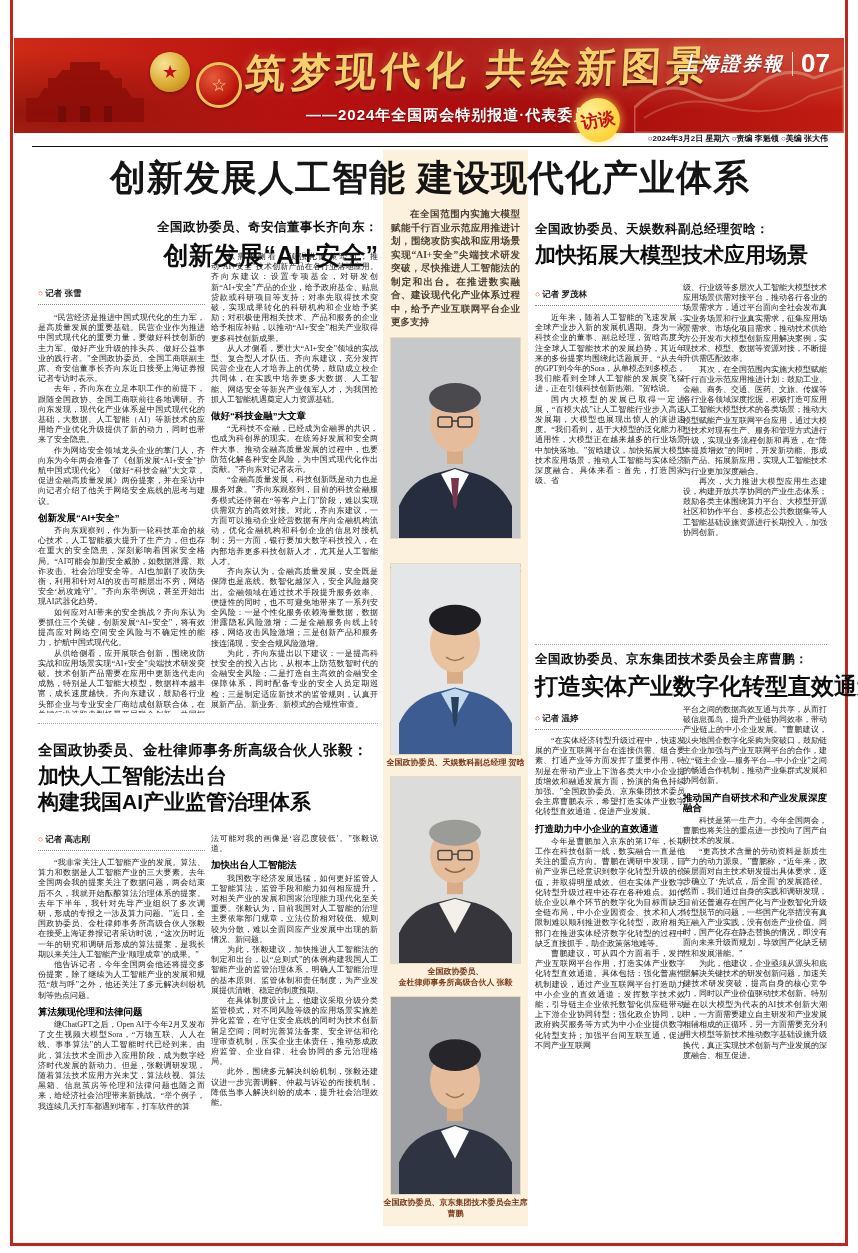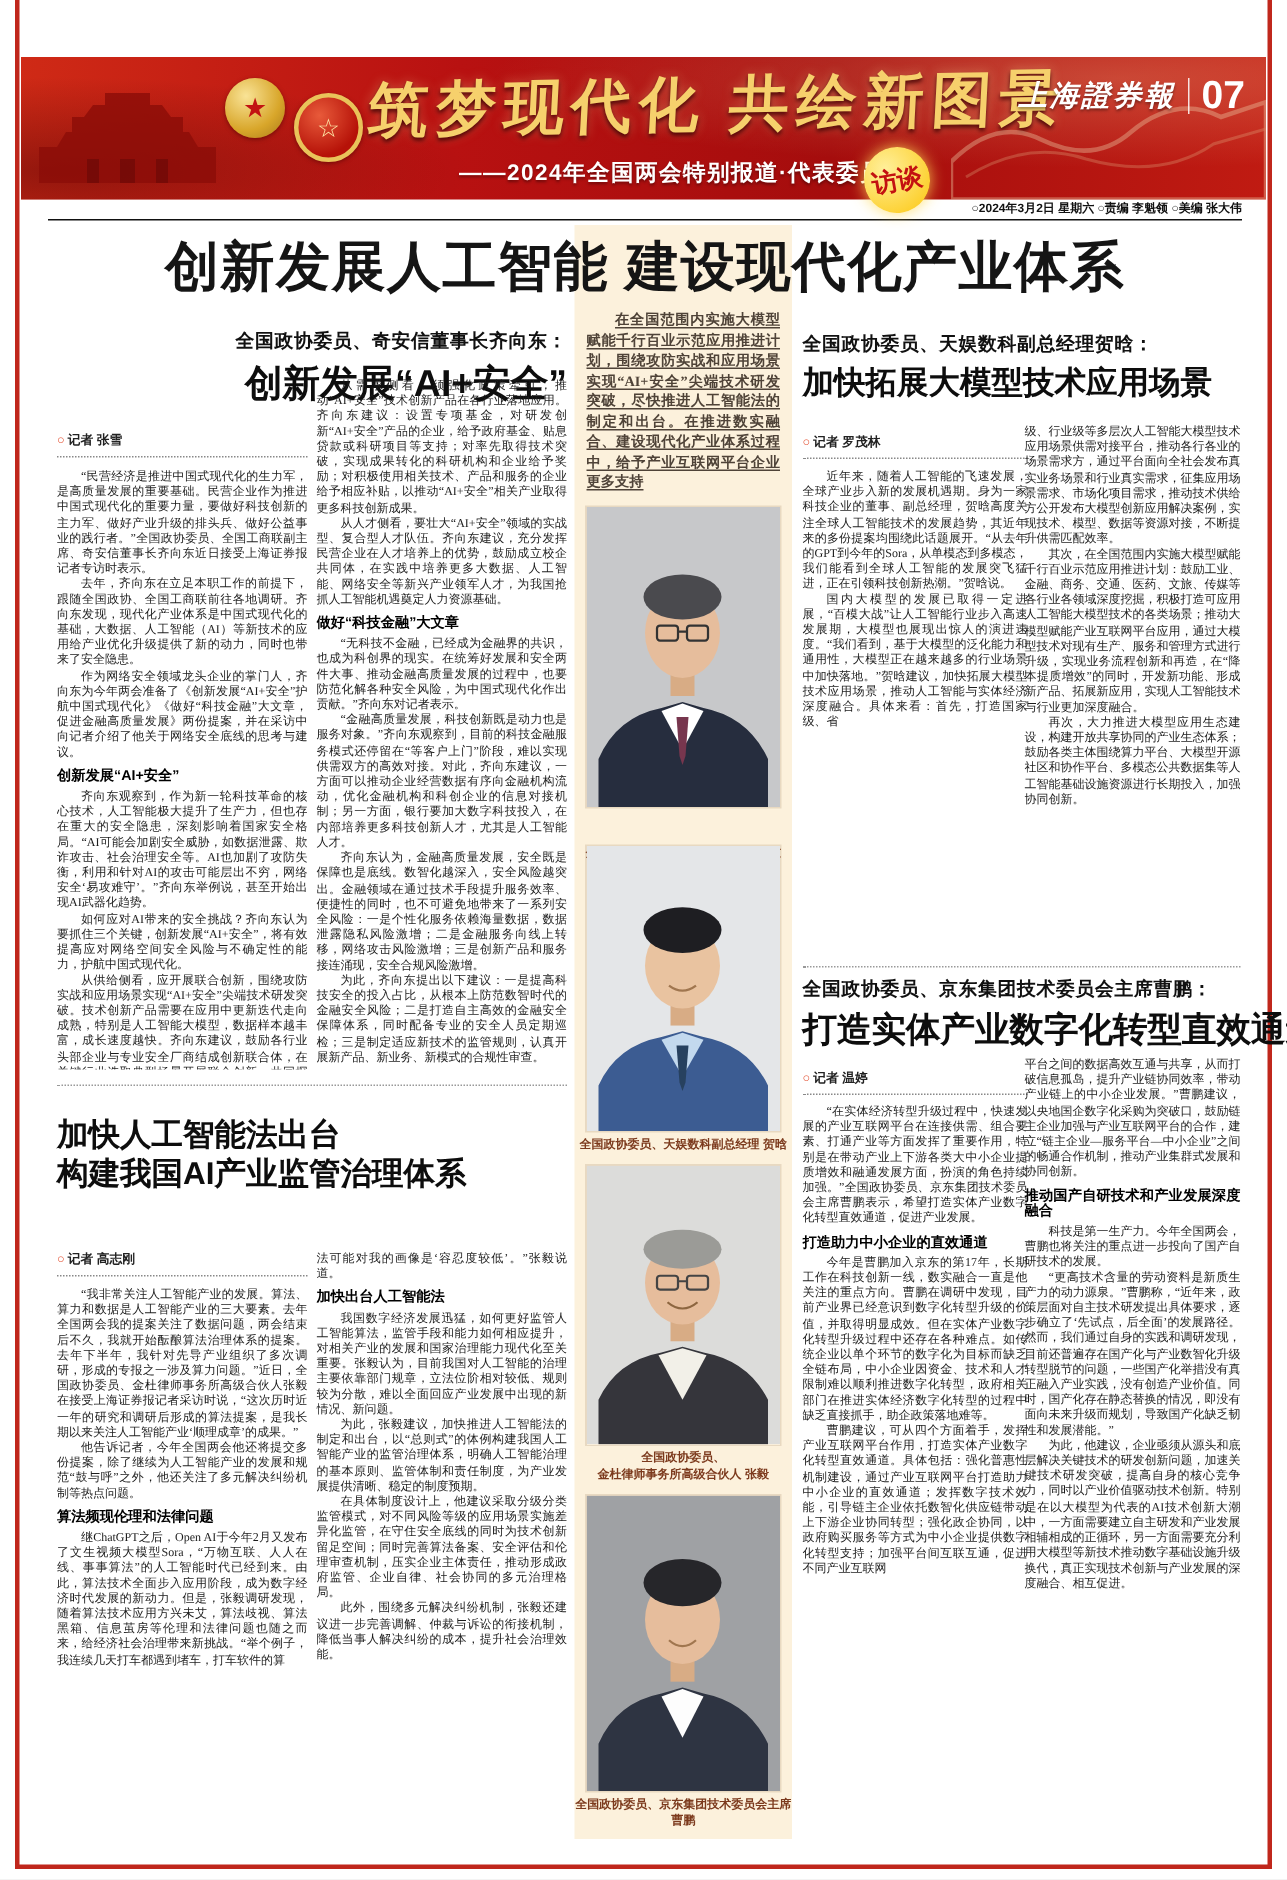--- a/index.html
+++ b/index.html
@@ -58,21 +58,21 @@
   .byline-dot{color:#e2492a;margin-right:2px;}
   
   .col{position:absolute;font-size:8px;line-height:10.2px;text-align:justify;color:#1c1c1c;overflow:hidden;}
   .para{margin:0;text-indent:2em;}
   .para-cont{text-indent:0;}
   .subhead{font-family:"Liberation Sans","DejaVu Sans",sans-serif;font-size:9.5px;font-weight:bold;
     color:#000;margin:6px 0 3px;text-indent:0;}
   .dotted-sep{position:absolute;border-top:1px dotted #999;height:0;}
   
   .quote-box{position:absolute;left:391px;top:208px;width:129px;font-weight:bold;font-size:9.5px;line-height:13.5px;
-    color:#4f4338;text-align:justify;text-indent:2em;text-decoration:underline;text-underline-offset:2px;}
+    color:#4f4338;text-align:justify;text-indent:2em;text-underline-offset:2px;}
   
   .photo{position:absolute;left:391px;width:129px;overflow:hidden;box-shadow:0 0 0 1px rgba(120,80,40,.15);}
   .photo svg{display:block;}
   .caption{position:absolute;left:383px;width:145px;text-align:center;
     font-family:"Liberation Sans","DejaVu Sans",sans-serif;font-weight:bold;font-size:8px;line-height:11px;
     color:#7c3a1d;white-space:pre-line;}
 </style>
 </head>
 <body>
 
@@ -139,20 +139,21 @@
       <p class="para">从人才侧看，要壮大“AI+安全”领域的实战型、复合型人才队伍。齐向东建议，充分发挥民营企业在人才培养上的优势，鼓励成立校企共同体，在实践中培养更多大数据、人工智能、网络安全等新兴产业领军人才，为我国抢抓人工智能机遇奠定人力资源基础。</p>
       <h4 class="subhead">做好“科技金融”大文章</h4>
       <p class="para">“无科技不金融，已经成为金融界的共识，也成为科创界的现实。在统筹好发展和安全两件大事、推动金融高质量发展的过程中，也要防范化解各种安全风险，为中国式现代化作出贡献。”齐向东对记者表示。</p>
       <p class="para">“金融高质量发展，科技创新既是动力也是服务对象。”齐向东观察到，目前的科技金融服务模式还停留在“等客户上门”阶段，难以实现供需双方的高效对接。对此，齐向东建议，一方面可以推动企业经营数据有序向金融机构流动，优化金融机构和科创企业的信息对接机制；另一方面，银行要加大数字科技投入，在内部培养更多科技创新人才，尤其是人工智能人才。</p>
       <p class="para">齐向东认为，金融高质量发展，安全既是保障也是底线。数智化越深入，安全风险越突出。金融领域在通过技术手段提升服务效率、便捷性的同时，也不可避免地带来了一系列安全风险：一是个性化服务依赖海量数据，数据泄露隐私风险激增；二是金融服务向线上转移，网络攻击风险激增；三是创新产品和服务接连涌现，安全合规风险激增。</p>
       <p class="para">为此，齐向东提出以下建议：一是提高科技安全的投入占比，从根本上防范数智时代的金融安全风险；二是打造自主高效的金融安全保障体系，同时配备专业的安全人员定期巡检；三是制定适应新技术的监管规则，认真开展新产品、新业务、新模式的合规性审查。</p>
     </div>
   <div class="dotted-sep" style="left:38px;top:723px;width:340px;"></div>
 
   <div class="abs" style="left:38px;top:741px;width:345px;">
+    <div class="kicker kicker-lg">全国政协委员、金杜律师事务所高级合伙人张毅：</div>
     <div class="art-title t21">加快人工智能法出台</div>
     <div class="art-title t21" style="margin-top:0;">构建我国AI产业监管治理体系</div>
   </div>
   <div class="byline" style="left:38px;top:834px;width:167px;">
     <span class="byline-dot">○</span><span>记者 高志刚</span>
   </div>
   <div class="col" style="left:38px;top:858px;width:167px;height:370px;">
       <p class="para">“我非常关注人工智能产业的发展。算法、算力和数据是人工智能产业的三大要素。去年全国两会我的提案关注了数据问题，两会结束后不久，我就开始酝酿算法治理体系的提案。去年下半年，我针对先导产业组织了多次调研，形成的专报之一涉及算力问题。”近日，全国政协委员、金杜律师事务所高级合伙人张毅在接受上海证券报记者采访时说，“这次历时近一年的研究和调研后形成的算法提案，是我长期以来关注人工智能产业‘顺理成章’的成果。”</p>
       <p class="para">他告诉记者，今年全国两会他还将提交多份提案，除了继续为人工智能产业的发展和规范“鼓与呼”之外，他还关注了多元解决纠纷机制等热点问题。</p>
       <h4 class="subhead">算法频现伦理和法律问题</h4>

